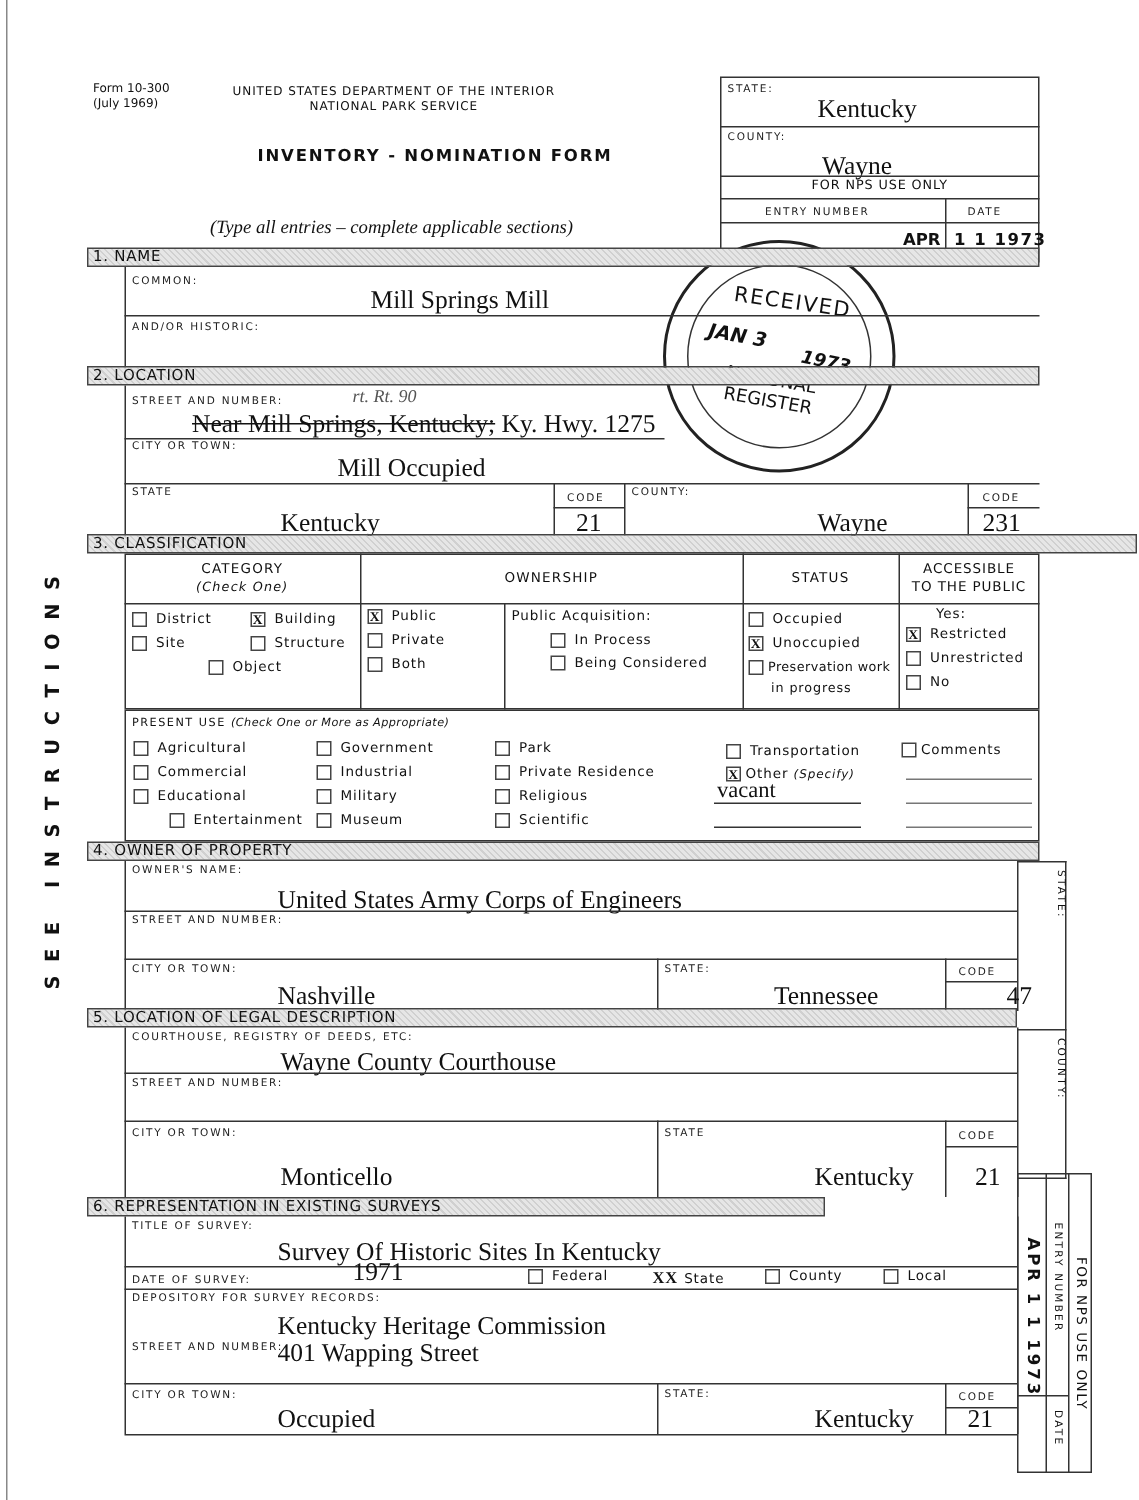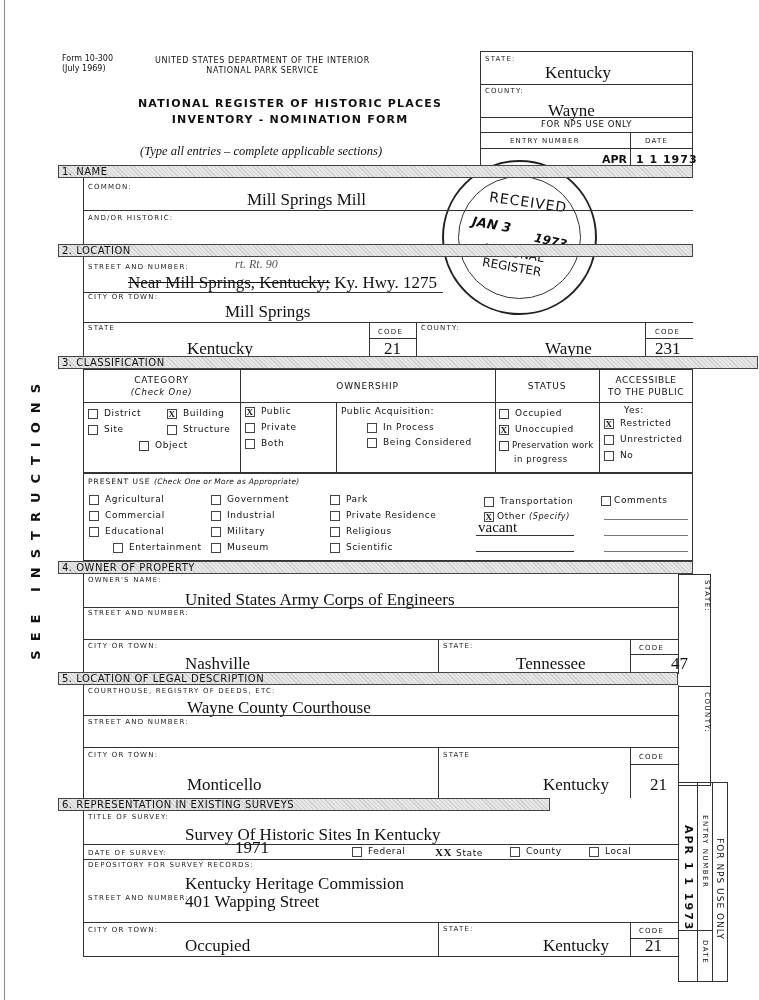--- a/index.html
+++ b/index.html
@@ -24,21 +24,20 @@
 
 <div class="abs sans" style="left:62px;top:54px;font-size:8px;line-height:10px;">
   <div>Form 10-300</div>
   <div>(July 1969)</div>
 </div>
 <div class="abs sans" style="left:150px;top:56px;width:225px;text-align:center;font-size:8px;letter-spacing:0.6px;line-height:10px;">
   <div>UNITED STATES DEPARTMENT OF THE INTERIOR</div>
   <div>NATIONAL PARK SERVICE</div>
 </div>
 <div class="abs sans" style="left:125px;top:96px;width:330px;text-align:center;font-size:11px;font-weight:bold;letter-spacing:1.2px;line-height:16px;">
-  <div>NATIONAL REGISTER OF HISTORIC PLACES</div>
   <div>INVENTORY - NOMINATION FORM</div>
 </div>
 <div class="abs serif" style="left:140px;top:144px;font-size:12.5px;font-style:italic;">(Type all entries – complete applicable sections)</div>
 
 <div class="box" style="left:480px;top:51px;width:213px;height:124px;"></div>
 <div class="lbl abs" style="left:485px;top:55px;">STATE:</div>
 <div class="val abs" style="left:545px;top:63px;">Kentucky</div>
 <div class="hline" style="left:480px;top:84px;width:213px;"></div>
 <div class="lbl abs" style="left:485px;top:87px;">COUNTY:</div>
 <div class="val abs" style="left:548px;top:101px;">Wayne</div>
@@ -78,21 +77,21 @@
   </div>
 <div class="vline" style="left:83px;top:257px;height:100px;"></div>
 <div class="lbl abs" style="left:88px;top:263px;">STREET AND NUMBER:</div>
 <div class="abs serif" style="left:235px;top:257px;font-size:12px;font-style:italic;color:#555;">rt. Rt. 90</div>
 <div class="abs val" style="left:128px;top:273px;white-space:nowrap;">
   <span style="text-decoration:line-through;">Near Mill Springs, Kentucky;</span>
   <span>Ky. Hwy. 1275</span>
 </div>
 <div class="hline" style="left:83px;top:292px;width:360px;"></div>
 <div class="lbl abs" style="left:88px;top:293px;">CITY OR TOWN:</div>
-<div class="val abs" style="left:225px;top:302px;">Mill Springs</div>
+<div class="val abs" style="left:225px;top:302px;">Mill Occupied</div>
 <div class="hline" style="left:83px;top:322px;width:610px;"></div>
 <div class="lbl abs" style="left:88px;top:324px;">STATE</div>
 <div class="val abs" style="left:187px;top:339px;">Kentucky</div>
 <div class="vline" style="left:369px;top:322px;height:35px;"></div>
 <div class="lbl abs" style="left:378px;top:328px;">CODE</div>
 <div class="hline" style="left:369px;top:338px;width:47px;"></div>
 <div class="val abs" style="left:384px;top:339px;">21</div>
 <div class="vline" style="left:416px;top:322px;height:35px;"></div>
 <div class="lbl abs" style="left:421px;top:324px;">COUNTY:</div>
 <div class="val abs" style="left:545px;top:339px;">Wayne</div>

